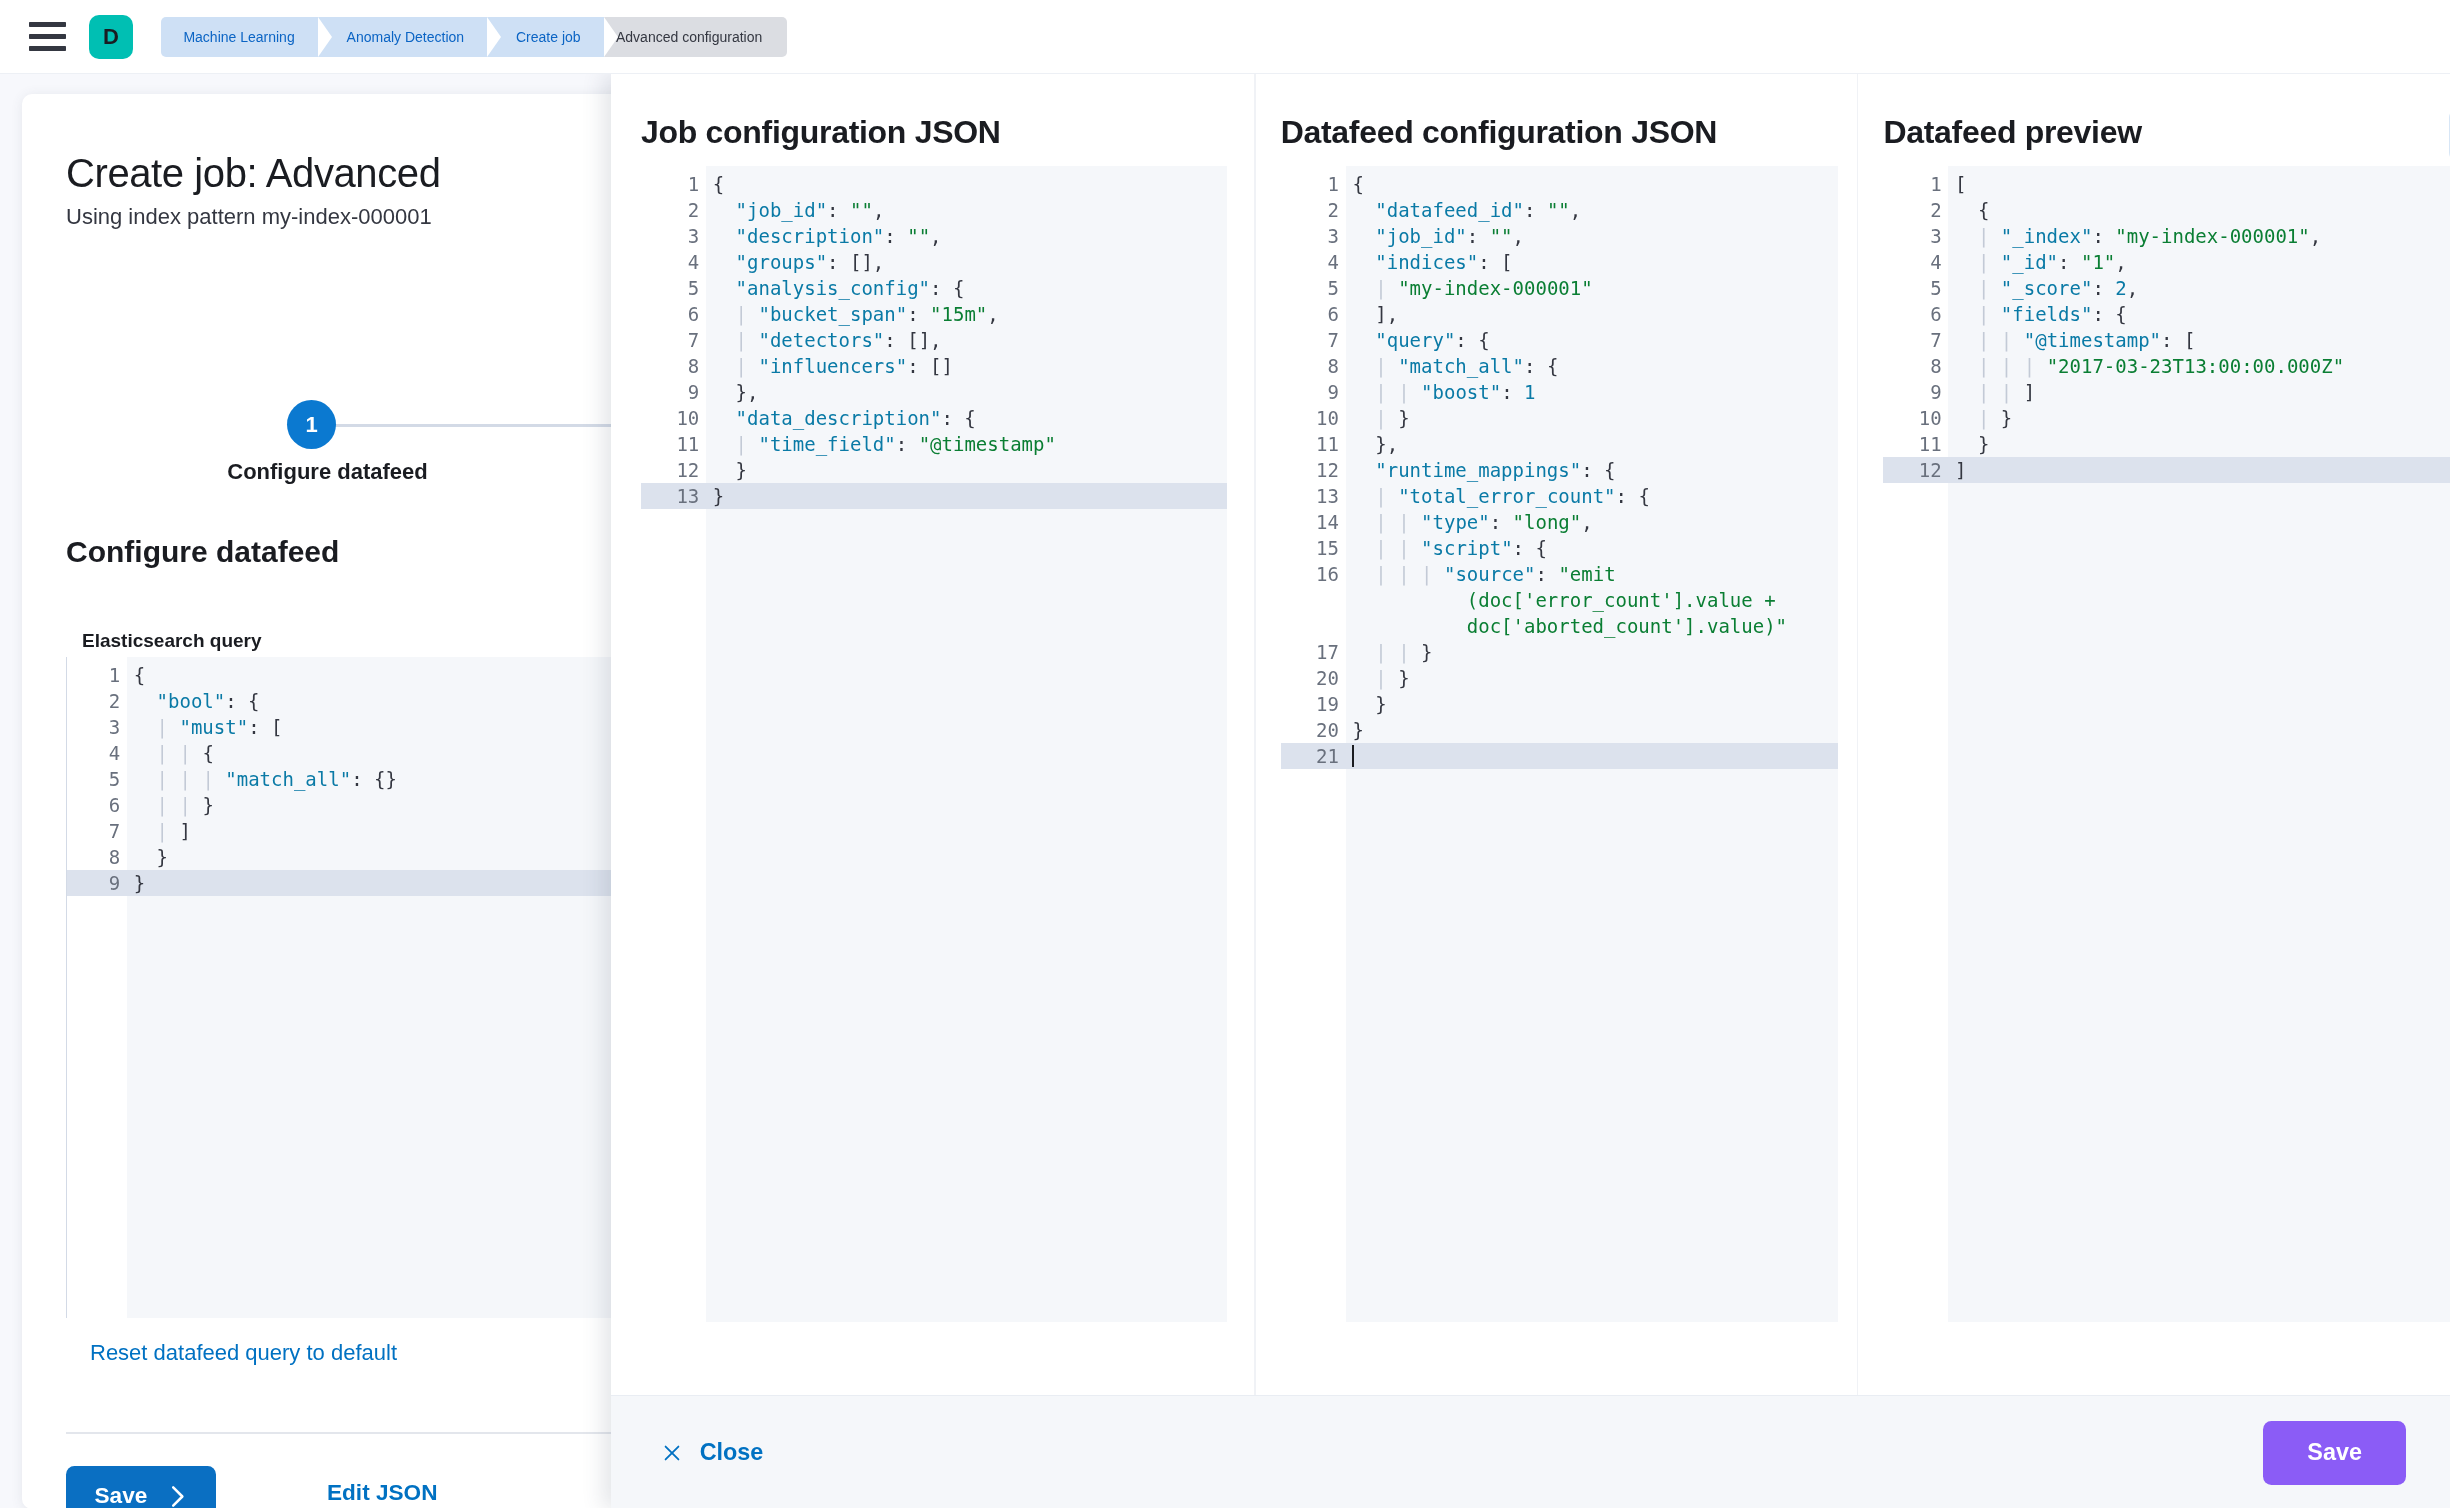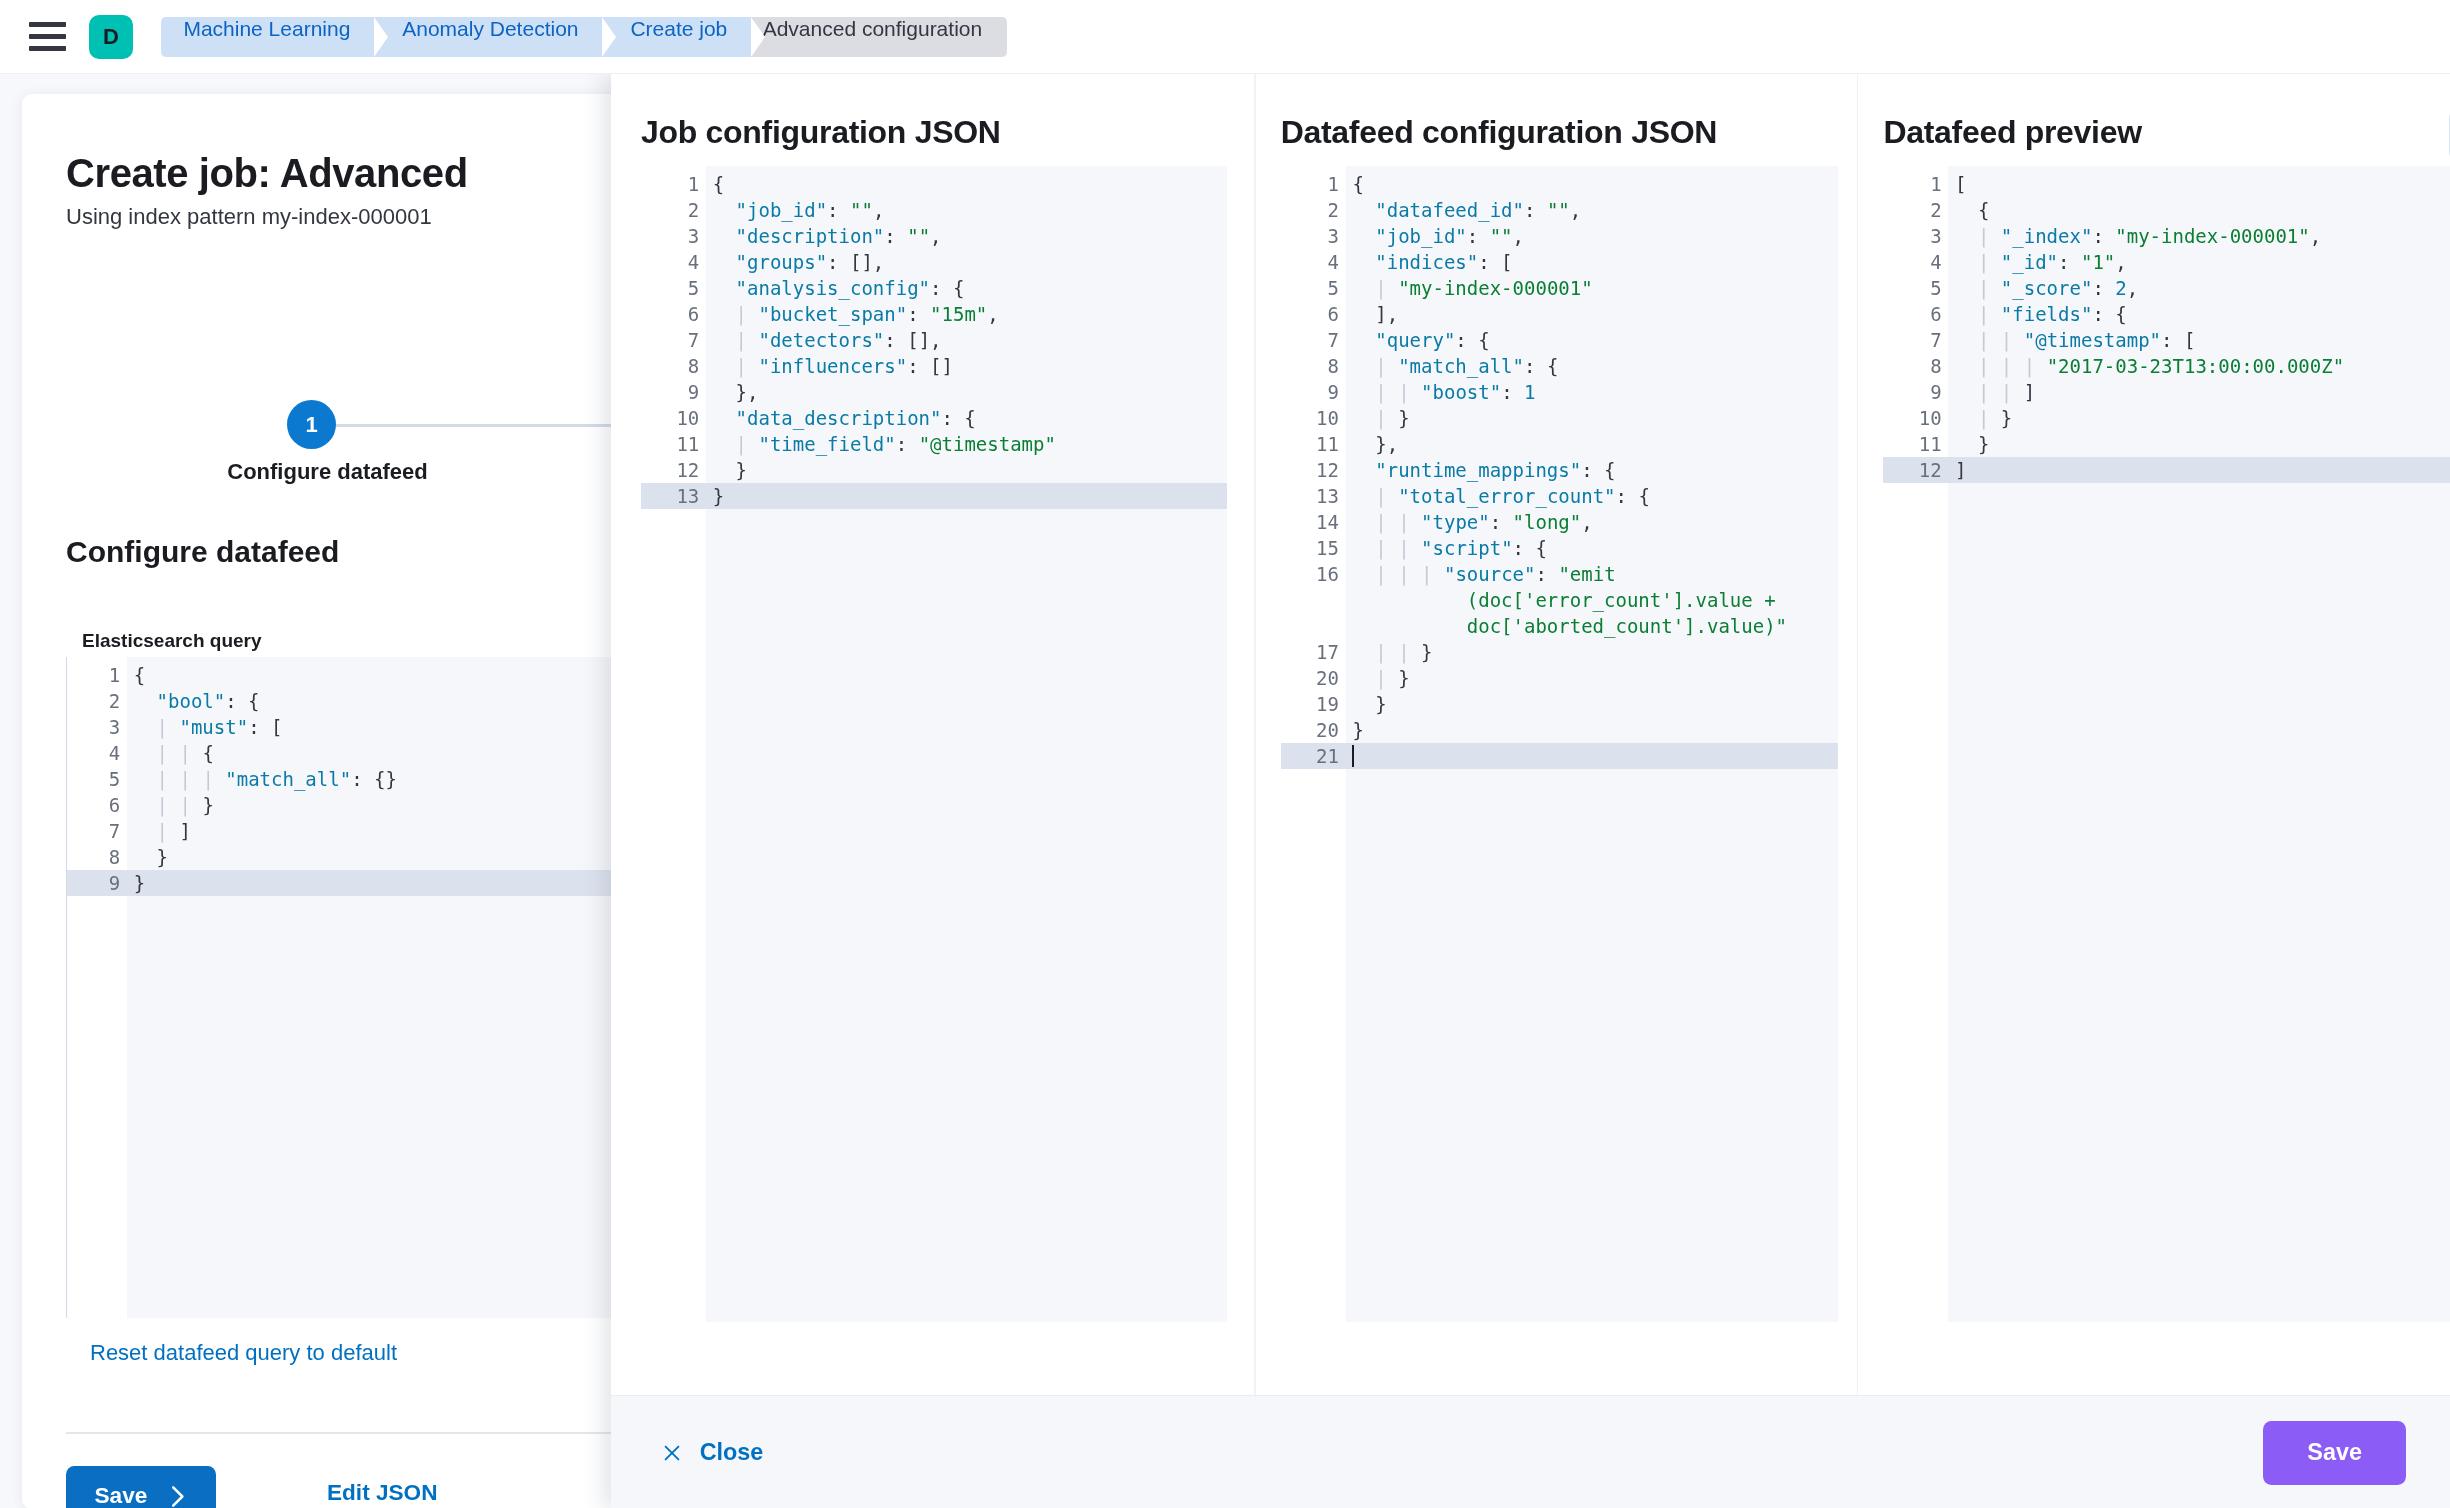--- a/index.html
+++ b/index.html
@@ -28,25 +28,25 @@
     background: #00BFB3; border-radius: 10px;
     color: #1A1C21; font-size: 22px; font-weight: 700;
     display: flex; align-items: center; justify-content: center;
   }
 
   
   #breadcrumb { display: flex; align-items: center; margin-left: 28.5px; height: 40px; }
   .crumb {
     position: relative;
     height: 40px;
-    display: flex; align-items: flex-start;
+    display: flex; align-items: center;
     padding: 0 23.4px 0 28.5px;
     background: #CEE0F5;
     color: #0B64C4;
-    font-size: 21px;
+    font-size: 14px;
     white-space: nowrap;
   }
   .crumb:first-child { border-radius: 5px 0 0 5px; padding-left: 22px; }
   .crumb .wedge {
     position: absolute; right: -13.4px; top: 0;
     width: 0; height: 0; z-index: 2;
     border-top: 20px solid transparent;
     border-bottom: 20px solid transparent;
     border-left: 14.2px solid #CEE0F5;
   }
@@ -63,21 +63,21 @@
   
   #page-card {
     position: absolute;
     left: 22px; top: 94px;
     width: 898px; height: 1415px;
     background: #FFFFFF;
     border-radius: 10px;
     box-shadow: 0 1.7px 11.7px rgba(65,78,101,0.10);
     overflow: hidden;
   }
-  #page-title { font-size: 40px; font-weight: 700; color: #1A1C21; margin: 57px 0 0 44px; letter-spacing: -0.4px; }
+  #page-title { font-size: 40px; font-weight: 400; color: #1A1C21; margin: 57px 0 0 44px; letter-spacing: -0.4px; }
   #page-subtitle { font-size: 22px; color: #343741; margin: 8.4px 0 0 44px; }
 
   #stepper { position: absolute; left: 0; top: 293px; width: 100%; height: 100px; }
   #step-line { position: absolute; left: 308px; top: 37px; right: -335px; height: 3.3px; background: #D3DAE6; }
   #step-circle {
     position: absolute; left: 265px; top: 13.4px;
     width: 49px; height: 49px; border-radius: 50%;
     background: #0B79D0; color: #fff;
     font-size: 22px; font-weight: 600;
     display: flex; align-items: center; justify-content: center;

